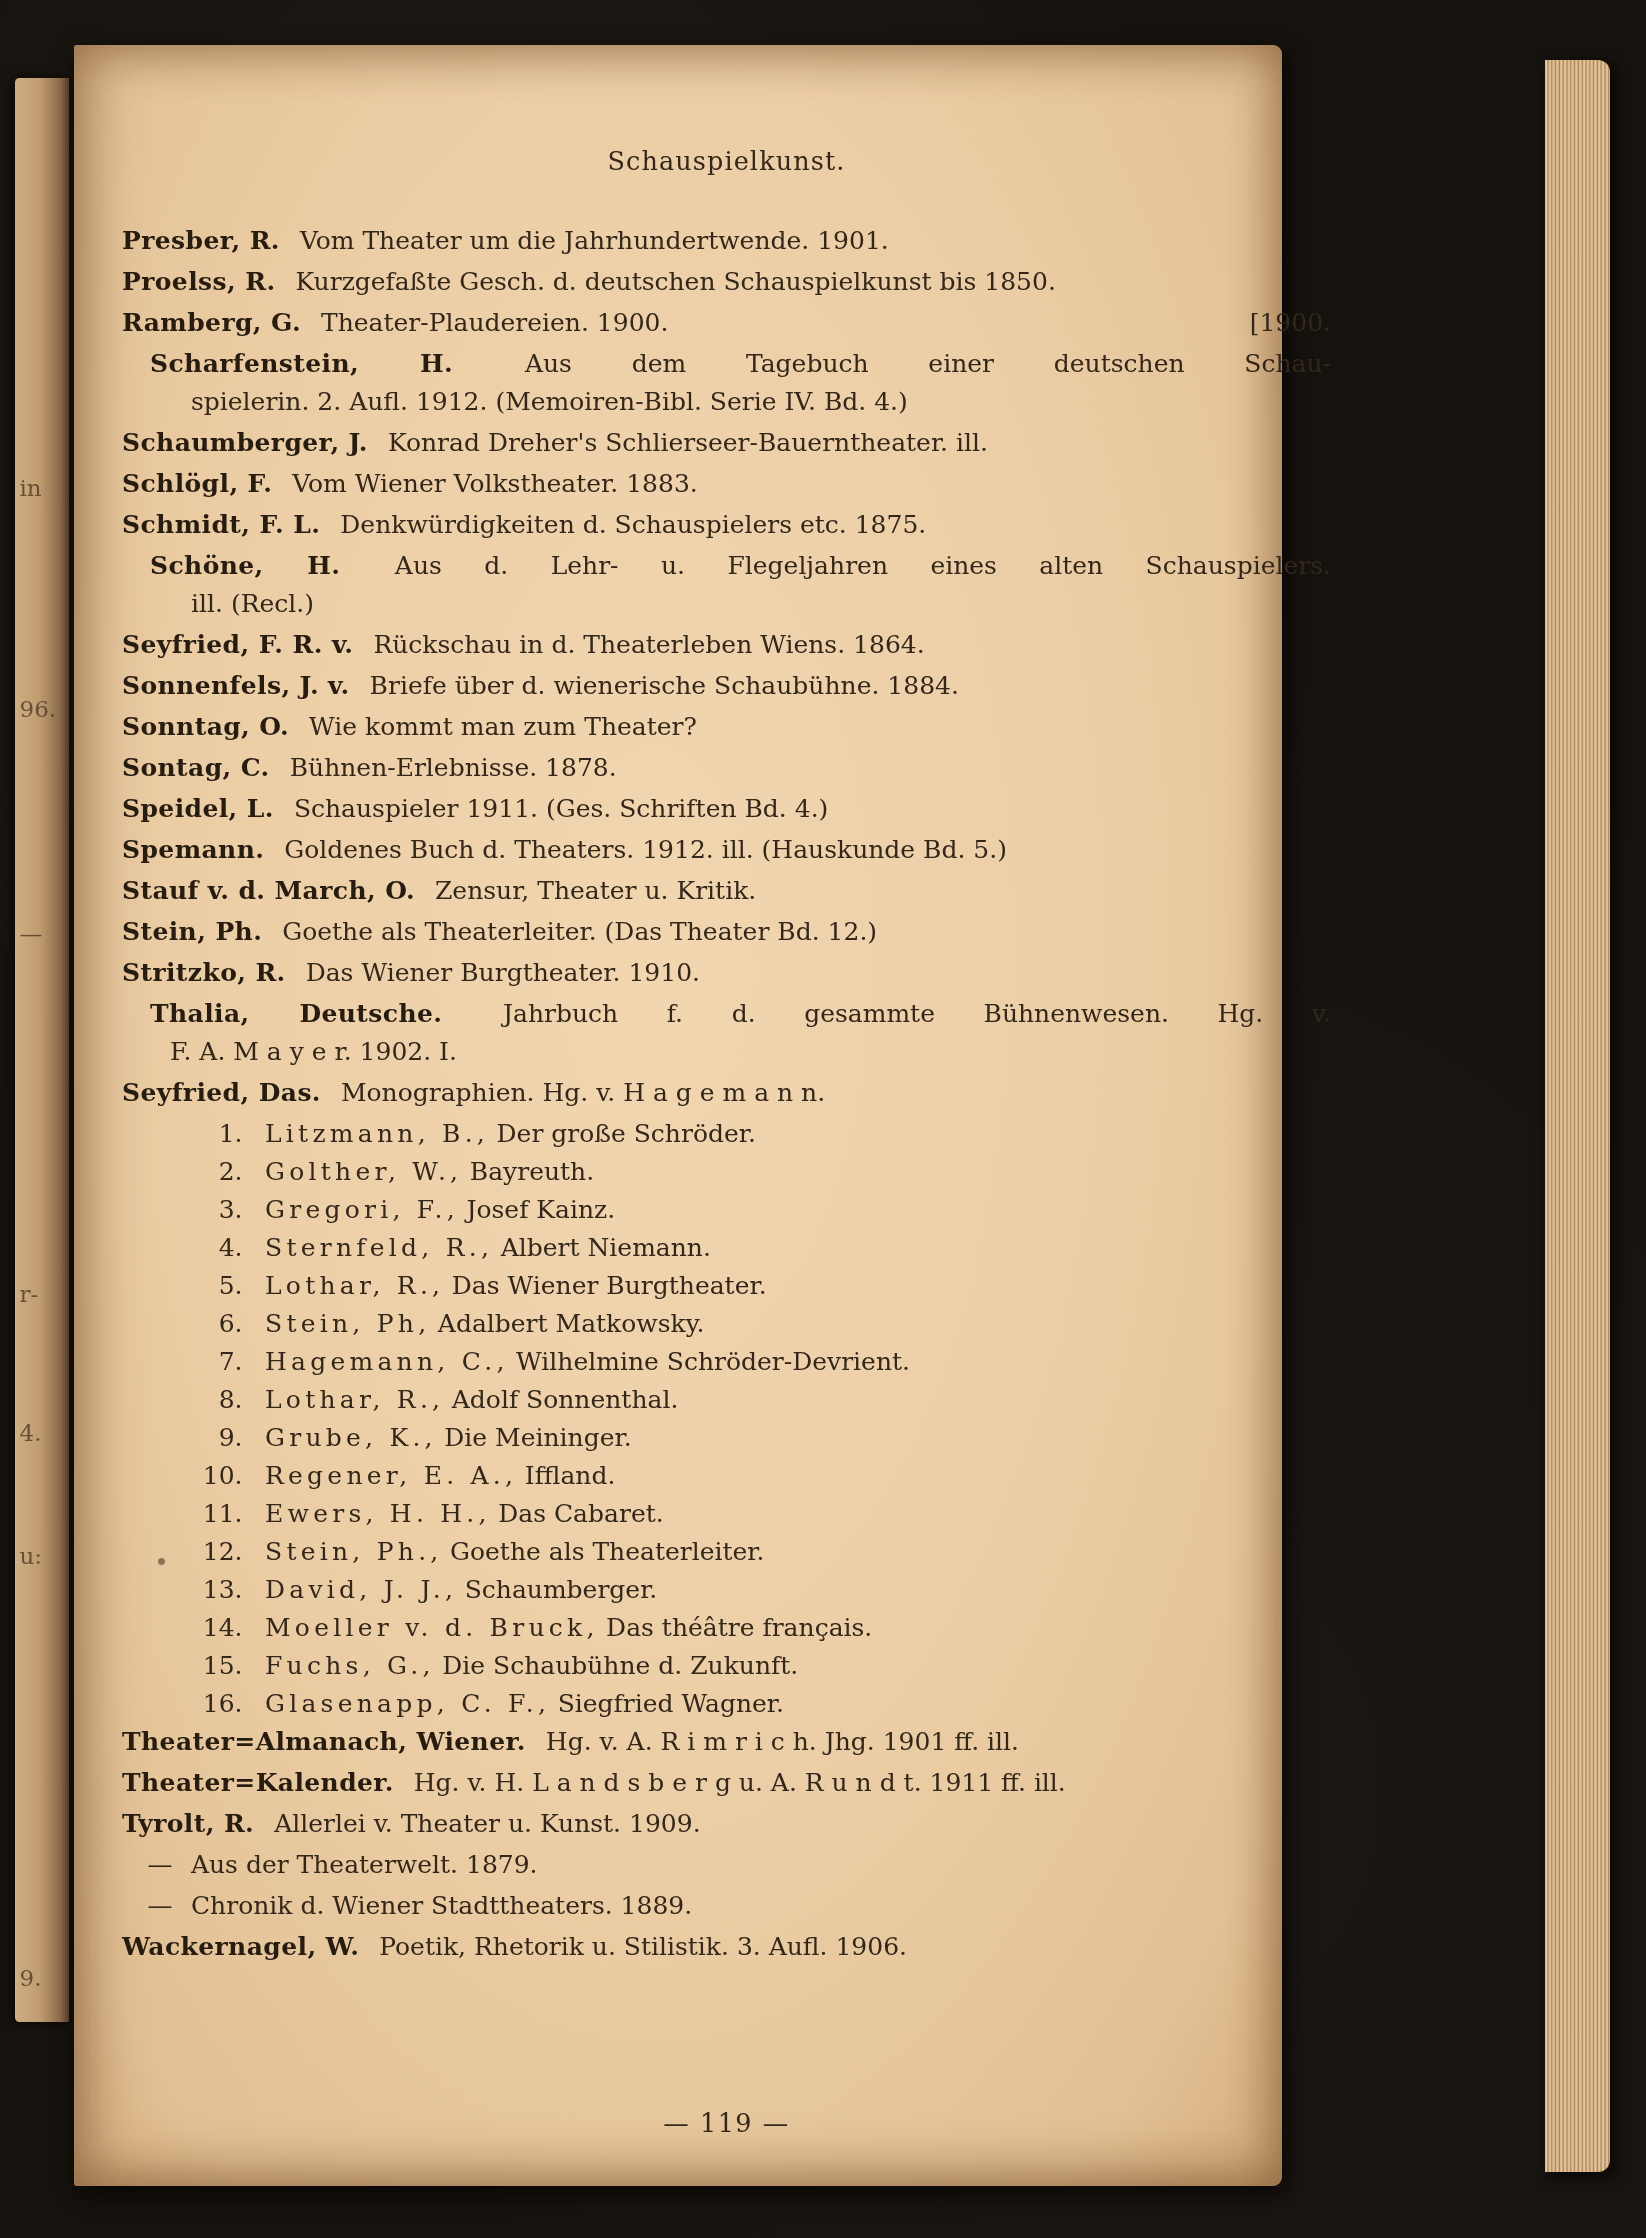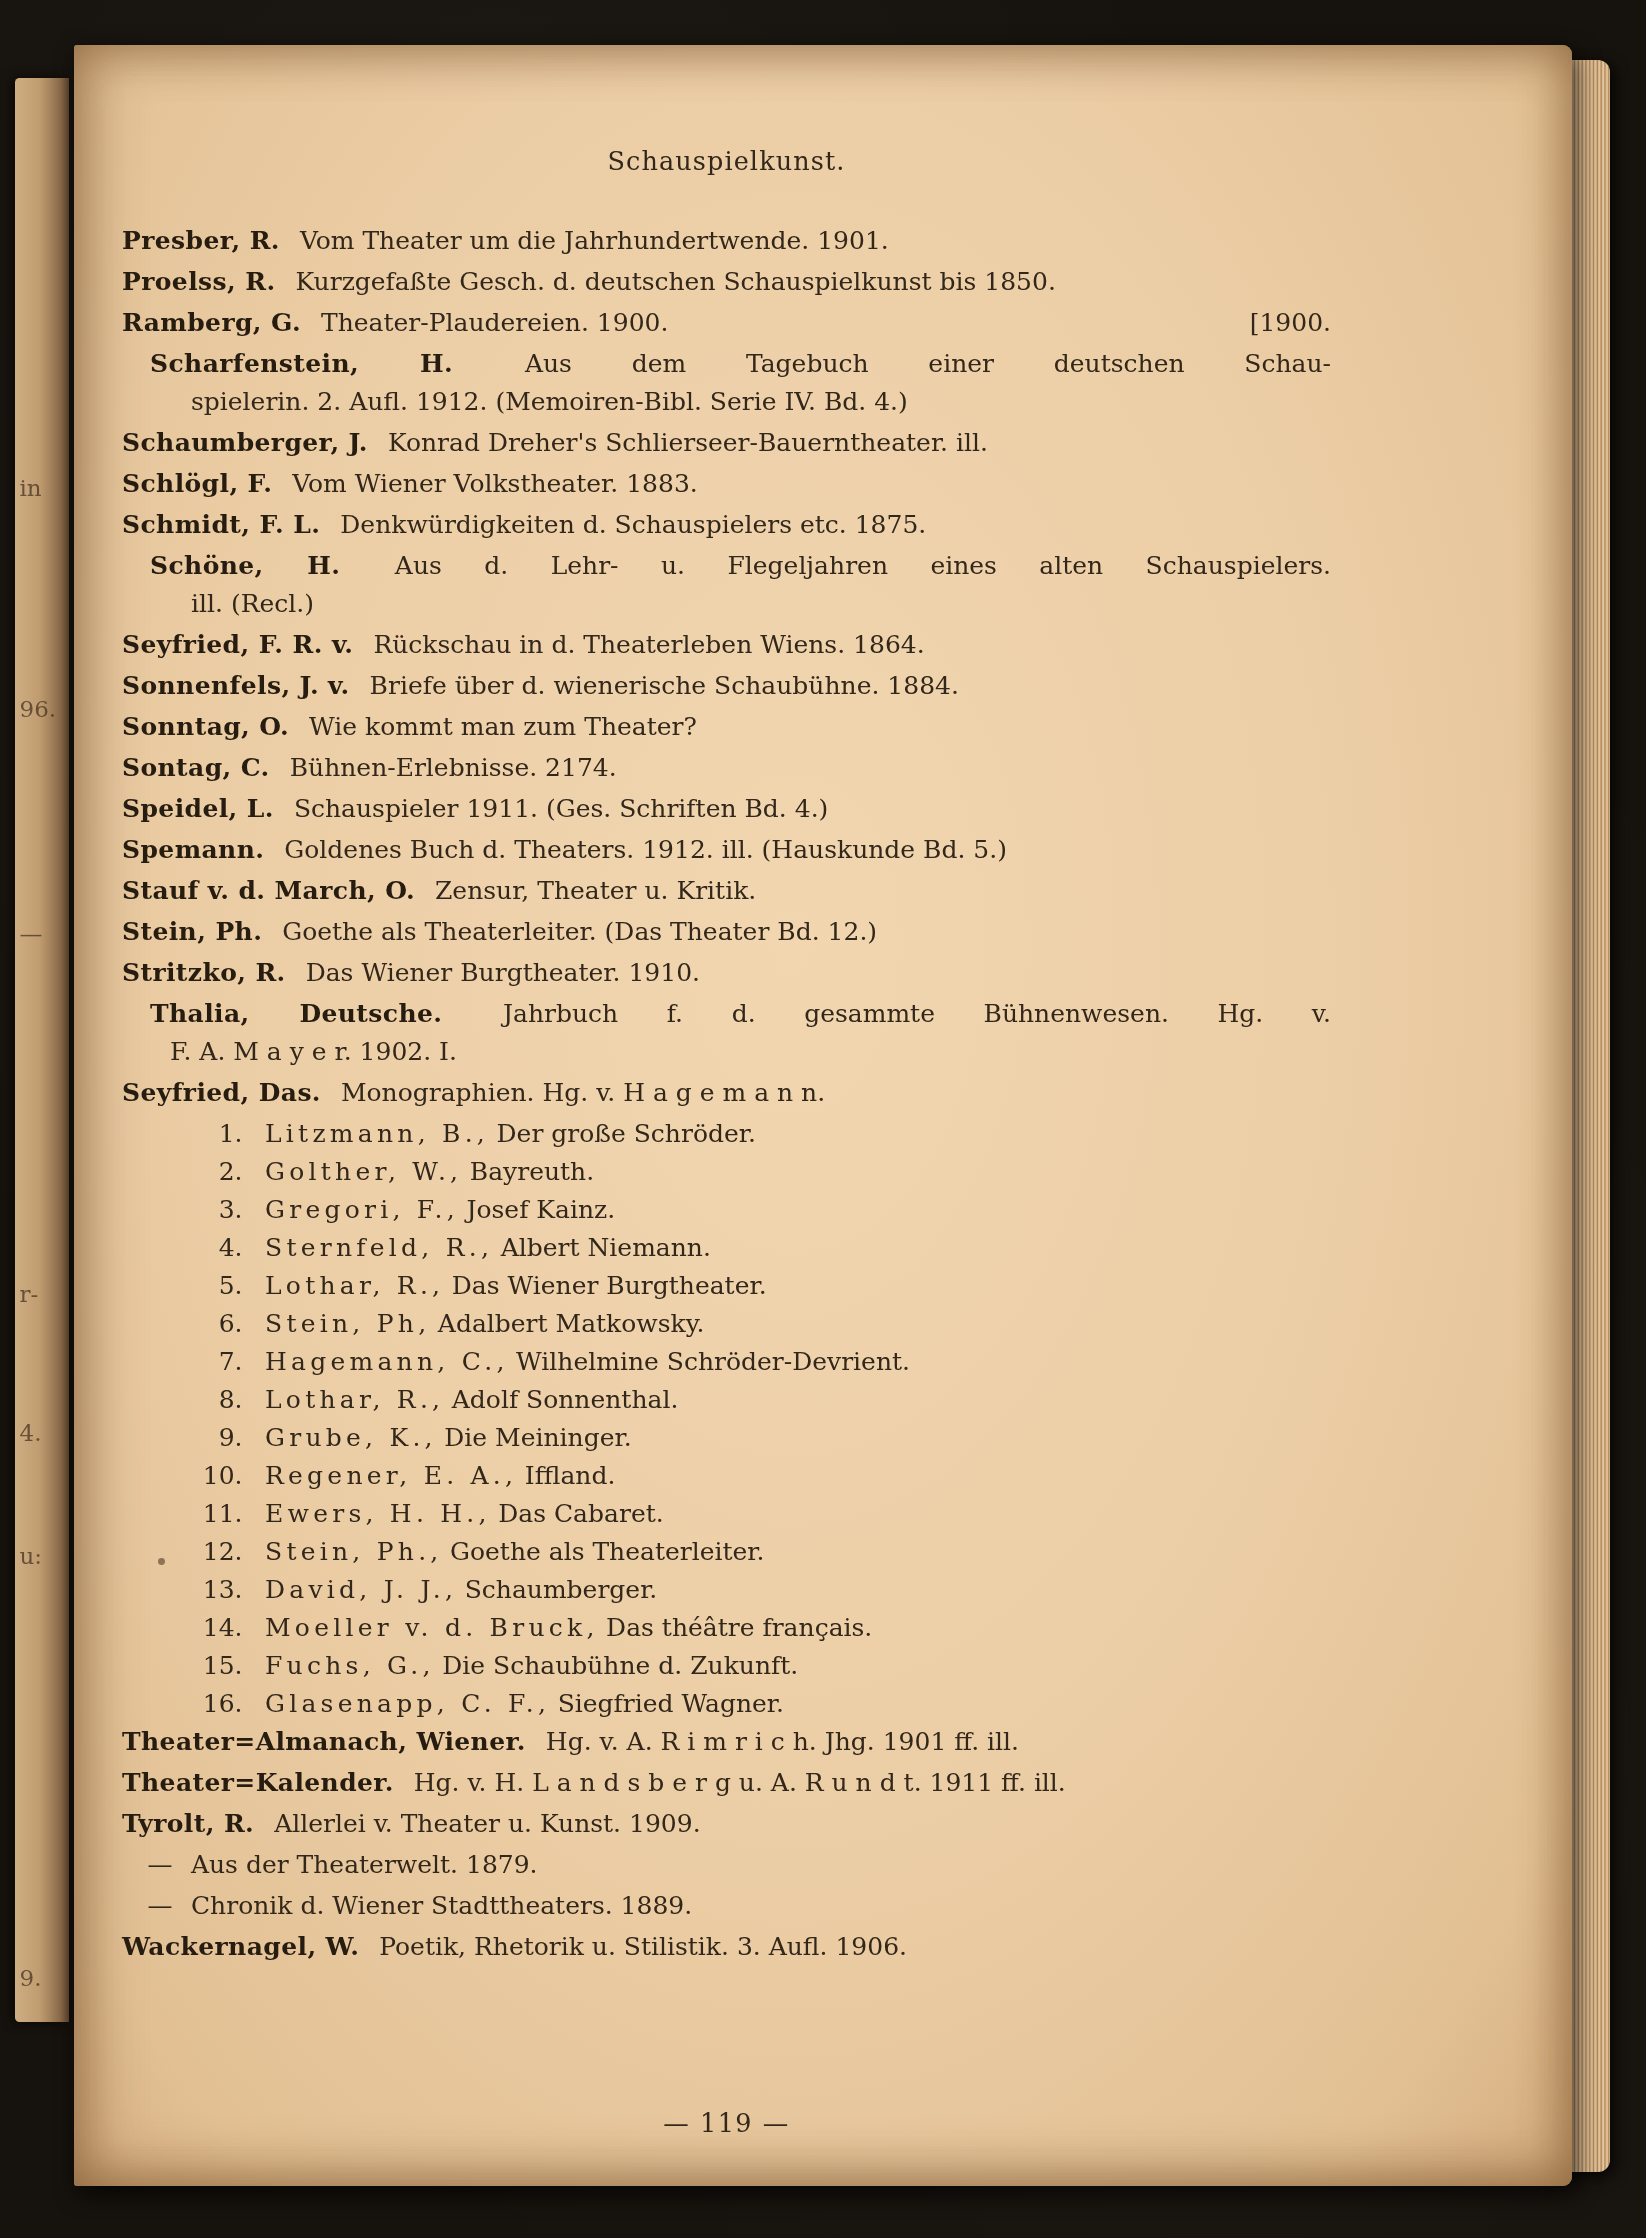--- a/index.html
+++ b/index.html
@@ -26,21 +26,21 @@
 
   
   .edge-stack {
     position:absolute; left:1545px; top:60px; width:65px; height:2112px;
     border-radius:0 12px 12px 0;
     background:repeating-linear-gradient(90deg,#d9b68a 0px,#e6c69c 1.5px,#a9835a 3px,#d2ad80 3.8px);
     box-shadow: 4.5px 4.5px 13.5px rgba(0,0,0,.7);
   }
 
   .page {
-    position:absolute; left:74px; top:45px; width:1498px; height:2141px;
+    position:absolute; left:74px; top:45px; width:1208px; height:2141px;
     border-radius:3px 9px 9px 3px;
     background:radial-gradient(ellipse at 48% 42%, #f1d6b0 0%, #eccea6 50%, #e2c094 85%, #d2ab7c 100%);
     box-shadow:
       inset 21px 0 53px rgba(110,70,35,.30),
       inset -15px 0 41px rgba(120,80,40,.30),
       inset 0 -19.5px 49px rgba(120,80,40,.26),
       inset 0 16.5px 41px rgba(120,80,40,.18),
       4.5px 7.5px 22.5px rgba(0,0,0,.7);
     padding-left: 23px;
   }
@@ -156,21 +156,21 @@
       <span>Briefe über d. wienerische Schaubühne. 1884.</span>
     </div>
 
     <div class="entry">
       <b class="au">Sonntag, O.</b>
       <span>Wie kommt man zum Theater?</span>
     </div>
 
     <div class="entry">
       <b class="au">Sontag, C.</b>
-      <span>Bühnen-Erlebnisse. 2174.</span>
+      <span>Bühnen-Erlebnisse. 1878.</span>
     </div>
 
     <div class="entry">
       <b class="au">Speidel, L.</b>
       <span>Schauspieler 1911. (Ges. Schriften Bd. 4.)</span>
     </div>
 
     <div class="entry">
       <b class="au">Spemann.</b>
       <span>Goldenes Buch d. Theaters. 1912. ill. (Hauskunde Bd. 5.)</span>

